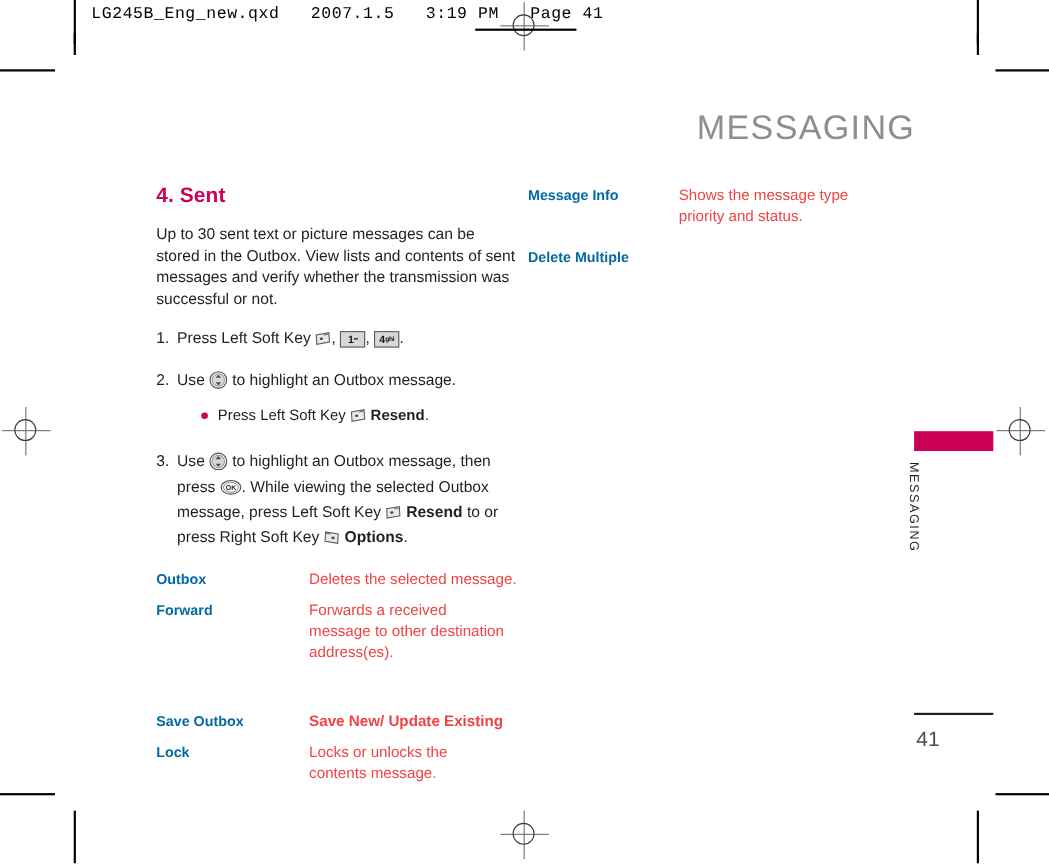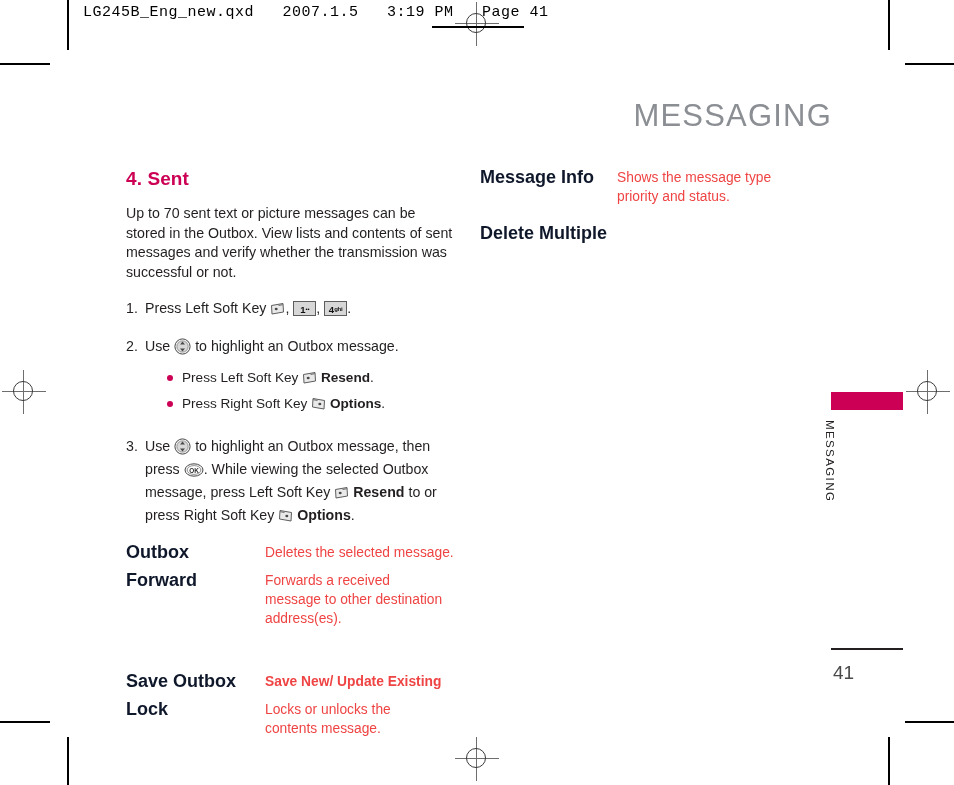--- a/index.html
+++ b/index.html
@@ -72,21 +72,21 @@
     right: 122px; top: 98px;
     font-size: 31px;
     letter-spacing: 1.2px;
     color: #8b8e93;
     font-weight: 400;
   }
 
   
   .col-left {
     position: absolute;
-    left: 126px; top: 168px;
+    left: 142px; top: 168px;
     width: 330px;
   }
   .col-right {
     position: absolute;
     left: 480px; top: 168px;
     width: 330px;
   }
 
   h2.section {
     margin: 0 0 14px 0;
@@ -195,23 +195,23 @@
     padding: 0;
     position: relative;
   }
   dl.defs .row {
     display: flex;
     margin-bottom: 9px;
   }
   dl.defs dt {
     width: 139px;
     flex: 0 0 139px;
-    font-size: 18px;
+    font-size: 13px;
     font-weight: bold;
-    color: #0f172a;
+    color: #0369a1;
     line-height: 19px;
   }
   dl.defs dd {
     margin: 0;
     flex: 1;
     font-size: 13.8px;
     line-height: 19px;
     color: #ef4444;
   }
   dl.defs dd.bold { font-weight: bold; }
@@ -288,21 +288,21 @@
 <div class="header-rule-v2"></div>
 <div class="header-text">LG245B_Eng_new.qxd   2007.1.5   3:19 PM   Page 41</div>
 <div class="header-underline"></div>
 
 <div class="page-title">MESSAGING</div>
 
 <div class="col-left">
 
   <h2 class="section">4. Sent</h2>
 
-  <p class="intro">Up to 70 sent text or picture messages can be stored in the Outbox. View lists and contents of sent messages and verify whether the transmission was successful or not.</p>
+  <p class="intro">Up to 30 sent text or picture messages can be stored in the Outbox. View lists and contents of sent messages and verify whether the transmission was successful or not.</p>
 
   <ol class="steps">
 
     <li>
       <span class="num">1.</span>
       <span>Press Left Soft Key</span>
       <span class="icon ico-soft-left">
         <svg width="15" height="14" viewBox="0 0 15 14">
           <path d="M2 12 L1.5 3.5 L13 1.5 L13.5 10 Z" fill="#e9e9e9" stroke="#5d5d5d" stroke-width="1"></path>
           <ellipse cx="6.2" cy="7" rx="1.5" ry="1.2" fill="#4a4a4a"></ellipse>
@@ -331,31 +331,20 @@
           <span>Press Left Soft Key</span>
           <span class="icon ico-soft-left">
             <svg width="15" height="14" viewBox="0 0 15 14">
               <path d="M2 12 L1.5 3.5 L13 1.5 L13.5 10 Z" fill="#e9e9e9" stroke="#5d5d5d" stroke-width="1"></path>
               <ellipse cx="6.2" cy="7" rx="1.5" ry="1.2" fill="#4a4a4a"></ellipse>
               <path d="M8.5 3.5 L12.8 2.7" stroke="#5d5d5d" stroke-width="0.9"></path>
             </svg>
           </span>
           <b class="kw">Resend</b><span>.</span>
         </li>
-        <li>
-          <span>Press Right Soft Key</span>
-          <span class="icon ico-soft-right">
-            <svg width="15" height="14" viewBox="0 0 15 14">
-              <path d="M13 12 L13.5 3.5 L2 1.5 L1.5 10 Z" fill="#e9e9e9" stroke="#5d5d5d" stroke-width="1"></path>
-              <ellipse cx="8.8" cy="7" rx="1.5" ry="1.2" fill="#4a4a4a"></ellipse>
-              <path d="M6.5 3.5 L2.2 2.7" stroke="#5d5d5d" stroke-width="0.9"></path>
-            </svg>
-          </span>
-          <b class="kw">Options</b><span>.</span>
-        </li>
       </ul>
     </li>
 
     <li style="margin-top:18px;">
       <span class="num">3.</span>
       <span>Use</span>
       <span class="icon ico-nav">
         <svg width="17" height="17" viewBox="0 0 17 17">
           <circle cx="8.5" cy="8.5" r="7.6" fill="#efefef" stroke="#4a4a4a" stroke-width="1"></circle>
           <circle cx="8.5" cy="8.5" r="5.6" fill="#d8d8d8" stroke="#7a7a7a" stroke-width="0.7"></circle>

